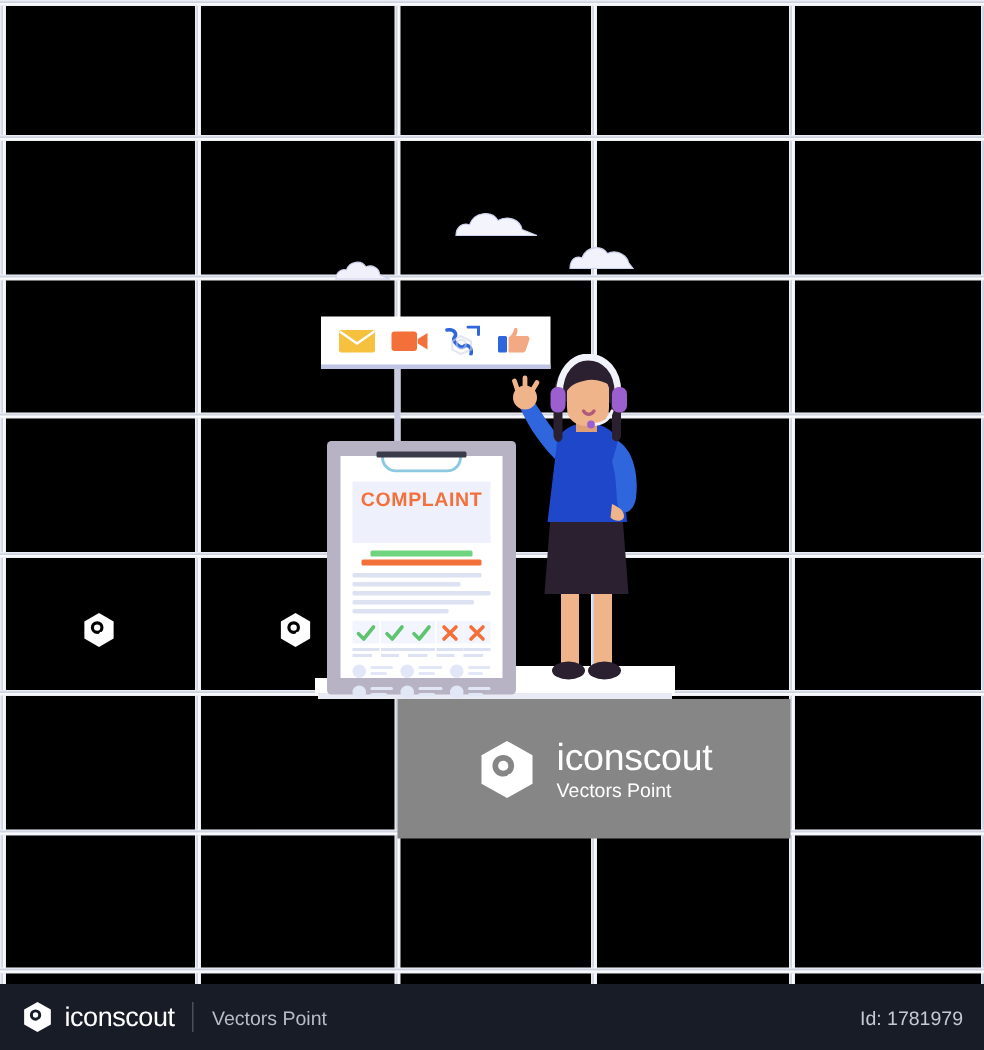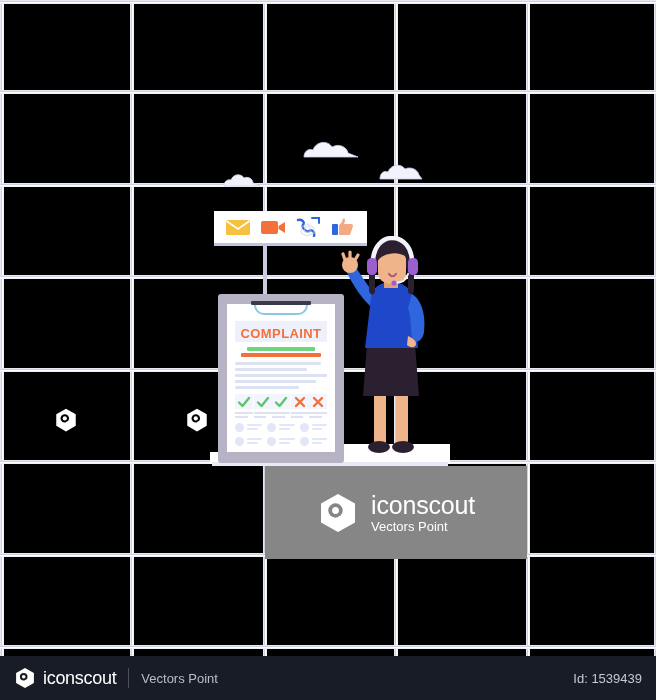--- a/index.html
+++ b/index.html
@@ -118,21 +118,21 @@
   }
   #paper {
     position: relative;
     width: 100%; height: 100%;
     background: #ffffff;
     padding: 17px 8px 8px 8px;
   }
   #complaint-title-row {
     background: #eef1fb;
     text-align: center;
-    padding: 3px 0 0 0;
+    padding: 3px 0 20px 0;
   }
   #complaint-title {
     color: #f4703a;
     font-weight: bold;
     font-size: 13px;
     letter-spacing: 0.4px;
     font-family: "Liberation Sans", sans-serif;
   }
   .rule-green {
     height: 4px; background: #6fd37f;
@@ -477,16 +477,16 @@
       <svg viewBox="0 0 42 42">
         <path d="M21 2 L38 11.5 L38 30.5 L21 40 L4 30.5 L4 11.5 Z" fill="#ffffff"></path>
         <circle cx="18.5" cy="18.5" r="7.2" fill="#171c27"></circle>
         <circle cx="18.5" cy="18.5" r="3.4" fill="#ffffff"></circle>
         <rect x="23" y="23" width="10" height="4.4" rx="2.2" fill="#ffffff" transform="rotate(42 23 23)"></rect>
       </svg>
     </div>
     <div id="bb-brand">iconscout</div>
     <div id="bb-divider"></div>
     <div id="bb-sub">Vectors Point</div>
-    <div id="bb-id">Id: 1539439</div>
+    <div id="bb-id">Id: 1781979</div>
   </div>
 
 </div>
 
 </body></html>

